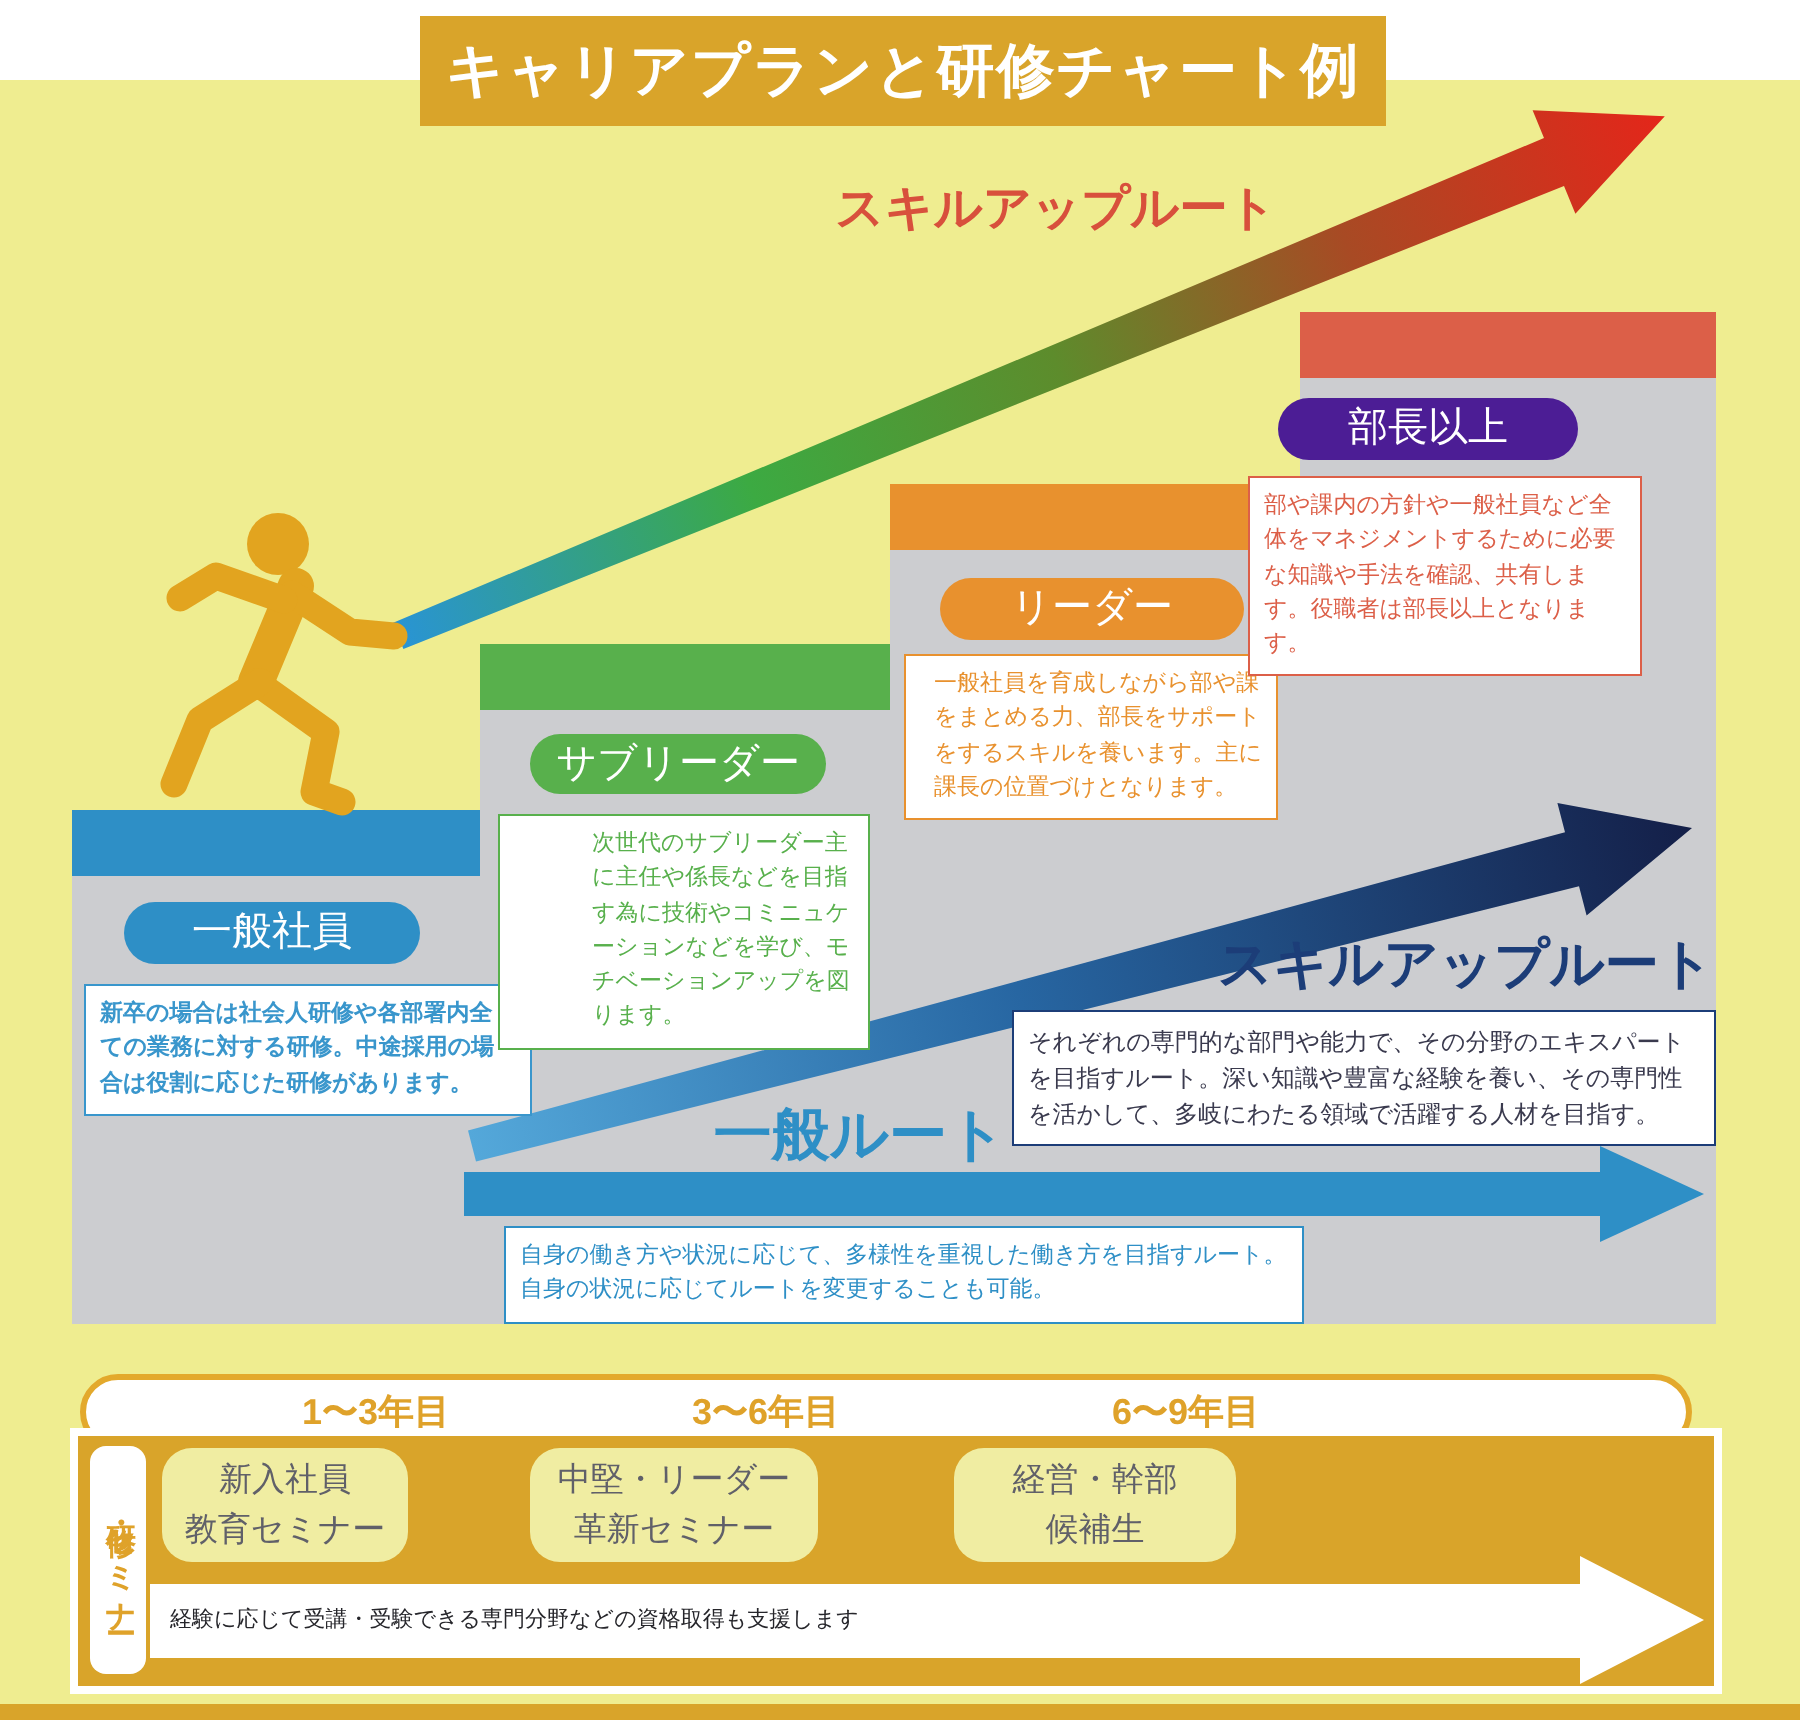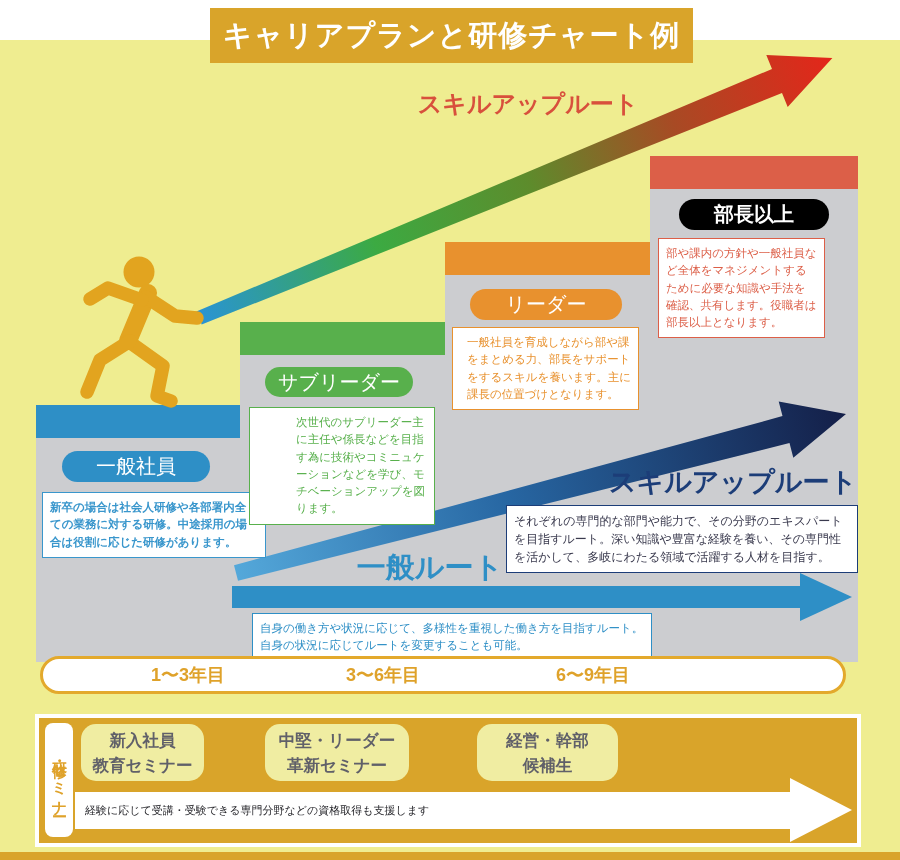--- a/index.html
+++ b/index.html
@@ -18,51 +18,51 @@
   .col2{left:240px;top:322px;width:205px;height:340px;}
   .col3{left:445px;top:242px;width:205px;height:420px;}
   .col4{left:650px;top:156px;width:208px;height:506px;}
   .bar-blue{background:#2e8fc6;} .bar-green{background:#58b04c;}
   .bar-orange{background:#e8912e;} .bar-red{background:#dc5f48;}
   
   .pill{border-radius:17px;color:#fff;text-align:center;font-size:20px;font-weight:500;}
   .pill1{left:62px;top:451px;width:148px;height:31px;line-height:31px;background:#2e8fc6;}
   .pill2{left:265px;top:367px;width:148px;height:30px;line-height:30px;background:#58b04c;}
   .pill3{left:470px;top:289px;width:152px;height:31px;line-height:31px;background:#e8912e;}
-  .pill4{left:679px;top:199px;width:150px;height:31px;line-height:31px;background:#000000;font-weight:bold;}
+  .pill4{left:639px;top:199px;width:150px;height:31px;line-height:31px;background:#4c1d95;}
   
   .descbox{background:#fff;font-size:11.5px;line-height:1.5;padding:6px 7px;box-sizing:border-box;}
   .d1{left:42px;top:492px;width:224px;border:1.5px solid #3996cc;color:#3996cc;font-weight:bold;}
   .d2{left:249px;top:407px;width:186px;border:1.5px solid #58b04c;color:#58b04c;padding-left:46px;}
   .d3{left:452px;top:327px;width:187px;border:1.5px solid #e8912e;color:#e8912e;padding-left:14px;}
-  .d4{left:658px;top:238px;width:167px;border:1.5px solid #dc5f48;color:#dc5f48;}
+  .d4{left:624px;top:238px;width:197px;border:1.5px solid #dc5f48;color:#dc5f48;}
   .dskill{left:506px;top:505px;width:352px;border:1.5px solid #1c3d78;color:#3a3a4e;font-size:12px;}
   .dgen{left:252px;top:613px;width:400px;border:1.5px solid #2e8fc6;color:#2e8fc6;}
   
   .route-label{font-weight:bold;text-align:center;}
   .lab-career{left:408px;top:88px;width:240px;font-size:24px;color:#d8503c;}
   .lab-skill{left:608px;top:464px;width:250px;font-size:27px;color:#1c3d78;}
   .lab-gen{left:350px;top:548px;width:160px;font-size:29px;color:#2e8fc6;}
   
   #arrows{left:0;top:0;width:900px;height:860px;pointer-events:none;}
   
-  .timeline{left:40px;top:656px;width:806px;height:38px;background:#fff;
+  .timeline{left:40px;top:687px;width:806px;height:38px;background:#fff;
     border:3px solid #e3a92c;border-radius:22px;box-sizing:border-box;}
   .tl-label{position:absolute;top:0;height:32px;line-height:32px;width:110px;text-align:center;
     color:#dfa22a;font-weight:bold;font-size:18px;}
   .tl1{left:90px;} .tl2{left:285px;} .tl3{left:495px;}
   
   .training{left:35px;top:714px;width:826px;height:133px;background:#d9a42a;
     border:4px solid #fff;box-sizing:border-box;}
   .side-tab{position:absolute;left:6px;top:5px;width:28px;height:114px;background:#fff;border-radius:8px;
     display:flex;align-items:center;justify-content:center;}
   .side-tab span{writing-mode:vertical-rl;color:#dfa22a;font-weight:bold;font-size:15px;letter-spacing:1px;}
   .sem-pill{position:absolute;top:6px;height:57px;background:#f0eda2;border-radius:15px;
     display:flex;flex-direction:column;align-items:center;justify-content:center;
-    color:#606069;font-weight:bold;font-size:16.5px;line-height:1.5;}
+    color:#606069;font-weight:normal;font-size:16.5px;line-height:1.5;}
   .sem1{left:42px;width:123px;} .sem2{left:226px;width:144px;} .sem3{left:438px;width:141px;}
   .support-bar{position:absolute;left:36px;top:74px;width:715px;height:37px;background:#fff;
     color:#26262b;font-size:11px;line-height:37px;padding-left:10px;box-sizing:border-box;
     white-space:nowrap;overflow:visible;}
   .support-head{position:absolute;left:751px;top:60px;width:0;height:0;
     border-left:62px solid #fff;border-top:32px solid transparent;border-bottom:32px solid transparent;}
   .bottom-strip{left:0;top:852px;width:900px;height:8px;background:#d9a42a;}
 </style>
 </head>
 <body>

